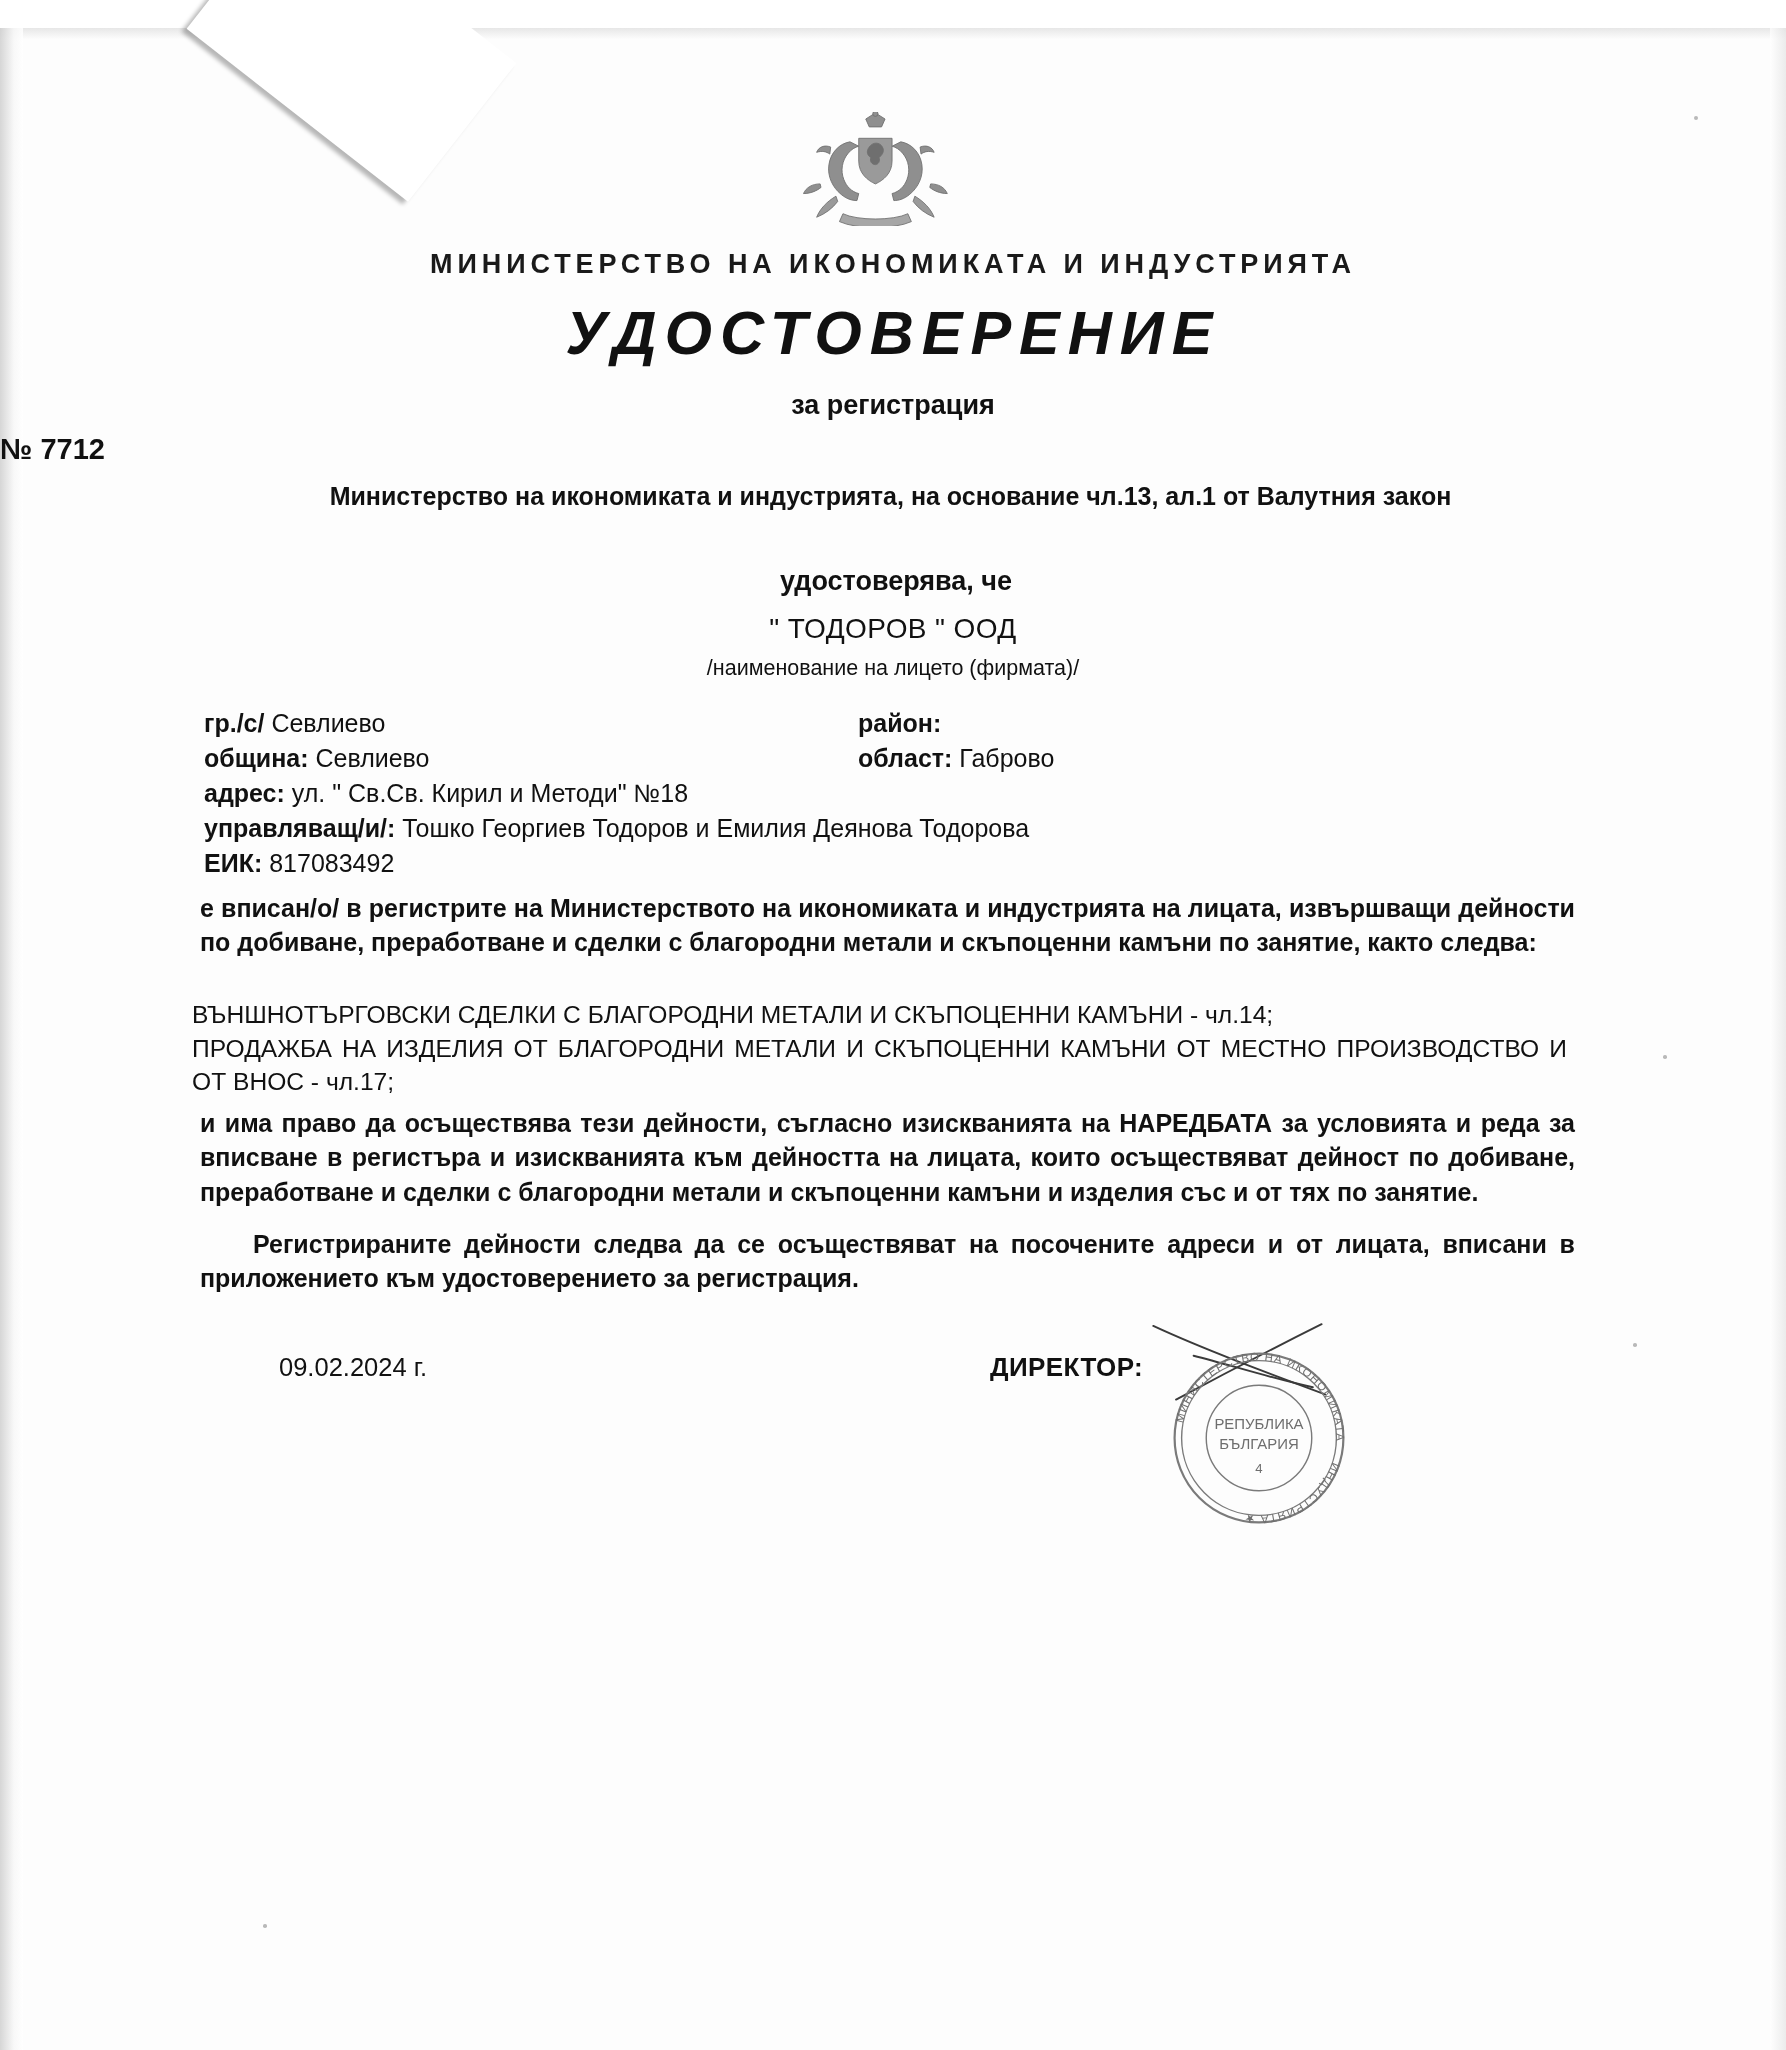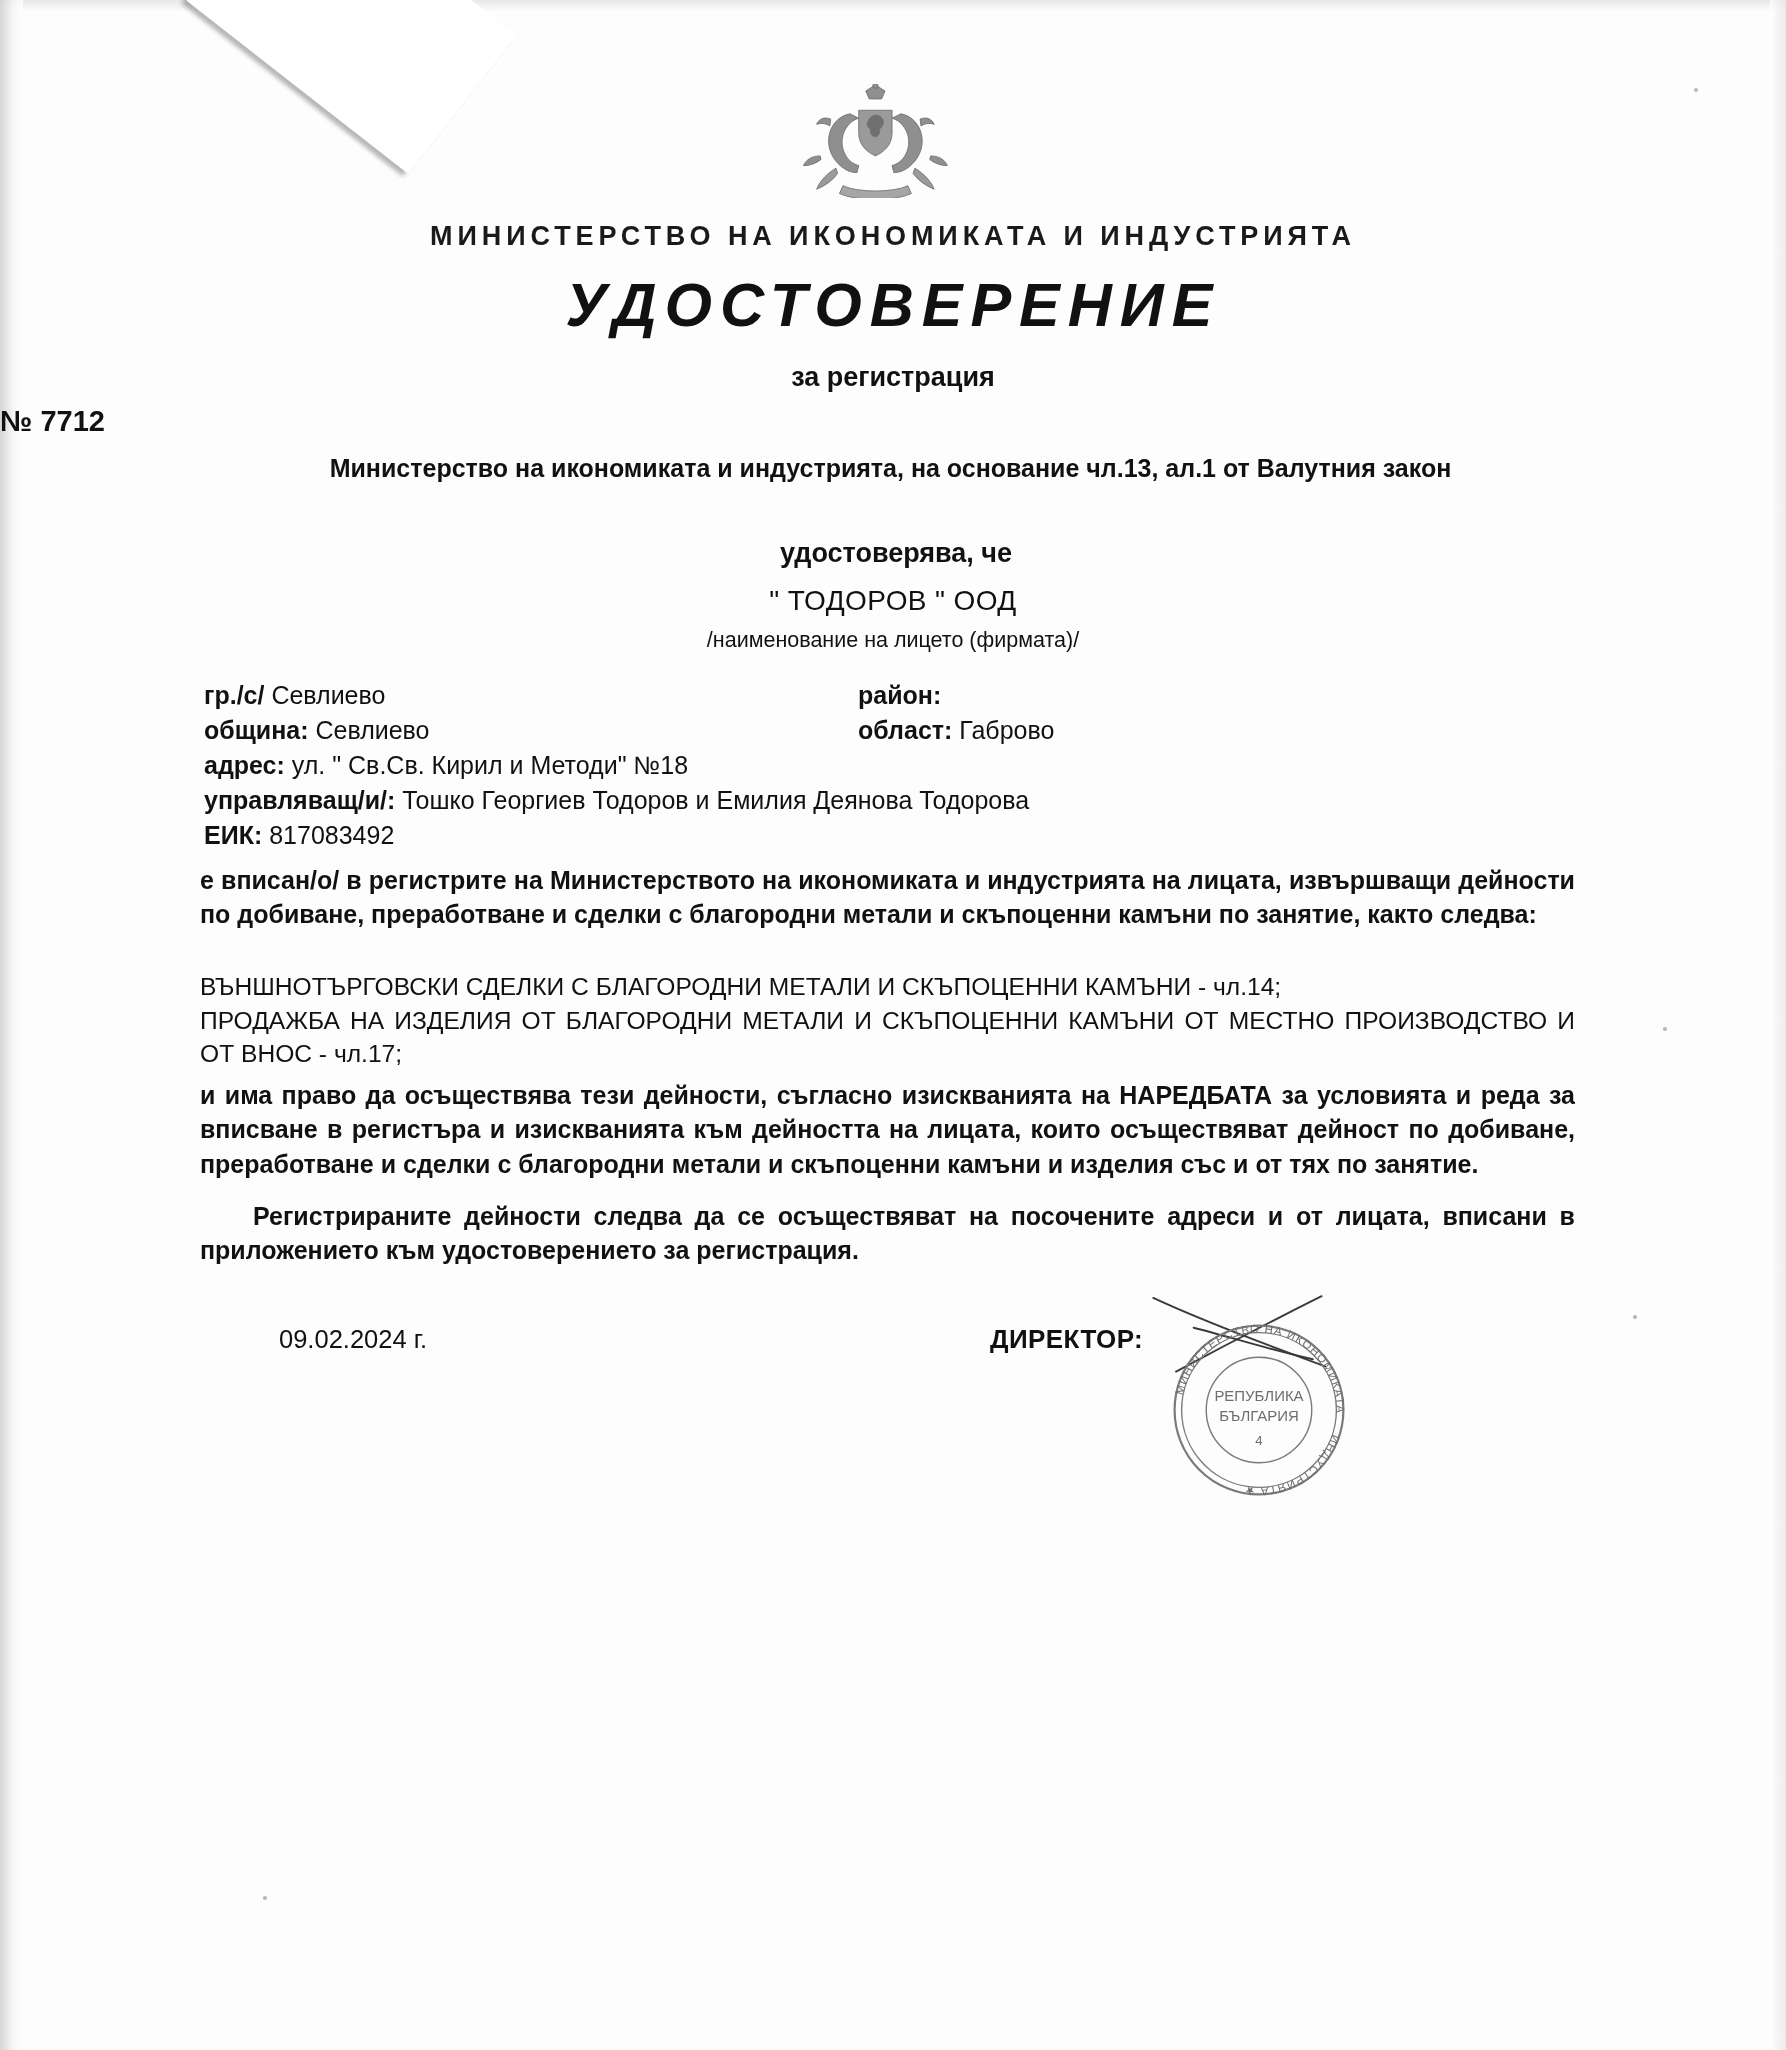--- a/index.html
+++ b/index.html
@@ -14,20 +14,21 @@
     font-family: "Liberation Sans", sans-serif;
     color: #111111;
     overflow: hidden;
   }
 
   
   .page {
     position: absolute;
     inset: 0;
     background: #fdfdfd;
+    margin-top: 28px;
   }
   .edge-shadow-left {
     position: absolute;
     left: 0; top: 0;
     width: 23px; height: 100%;
     background: linear-gradient(to right, #cfcfcf, #f7f7f7 60%, #ffffff);
     opacity: .85;
   }
   .edge-shadow-top {
     position: absolute;
@@ -174,21 +175,21 @@
     left: 200px;
     width: 1375px;
     font-size: 25px;
     font-weight: bold;
     line-height: 1.37;
     text-align: justify;
   }
   .p-registered { top: 863px; }
   .activities {
     position: absolute;
-    left: 200px;
+    left: 192px;
     width: 1375px;
     top: 970px;
     font-size: 24.6px;
     line-height: 1.37;
     text-align: justify;
   }
   .activities div { text-align: justify; text-align-last: left; }
   .p-rights { top: 1078px; }
   .p-last { top: 1199px; text-indent: 53px; }
 

